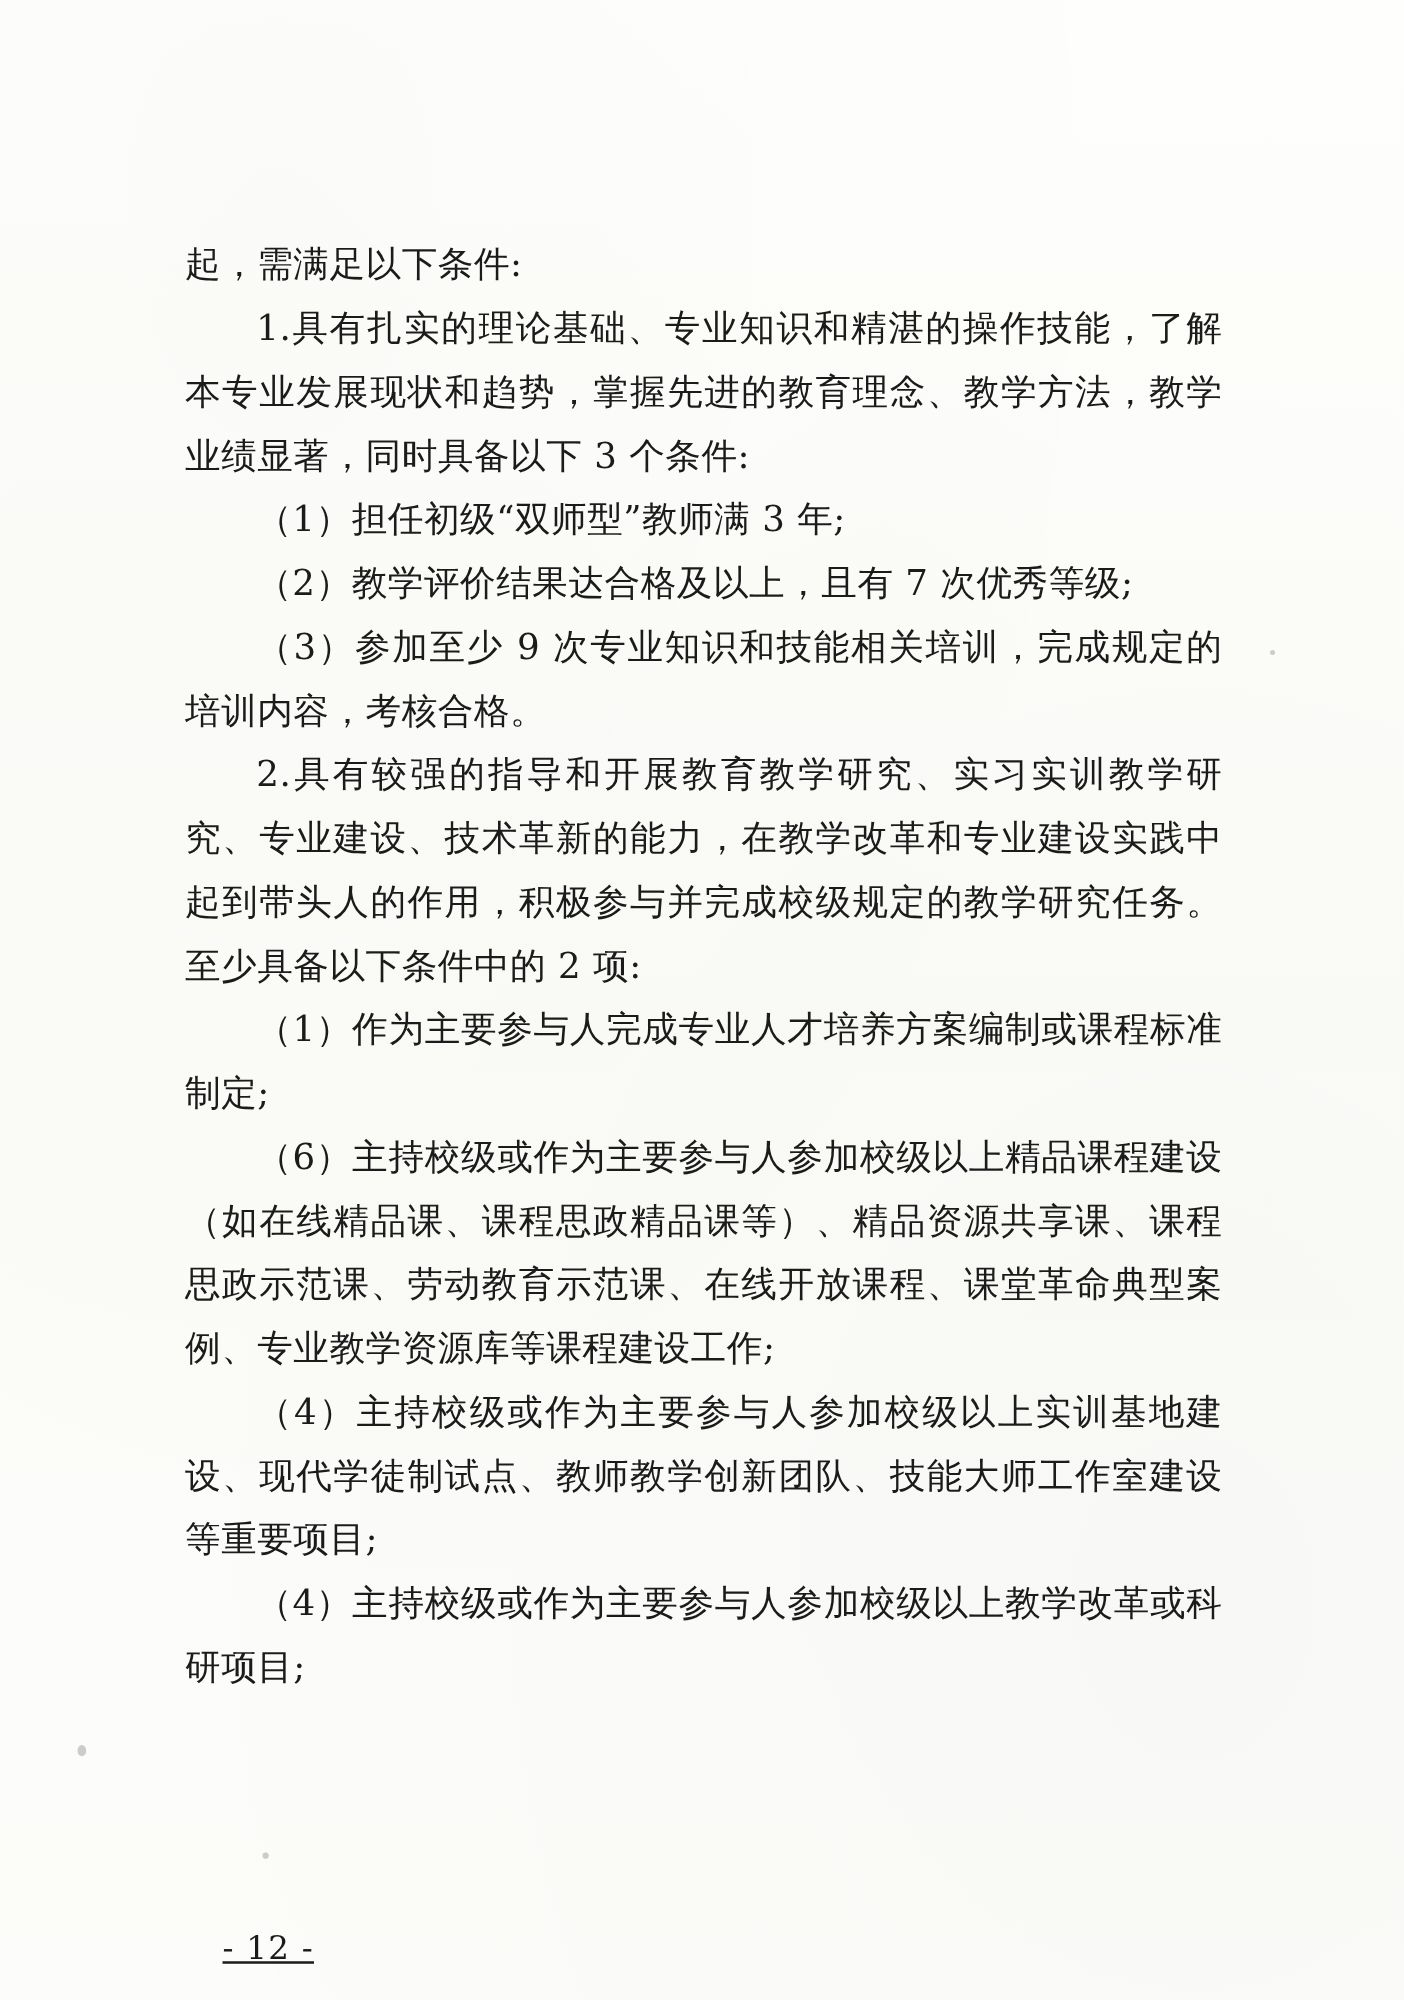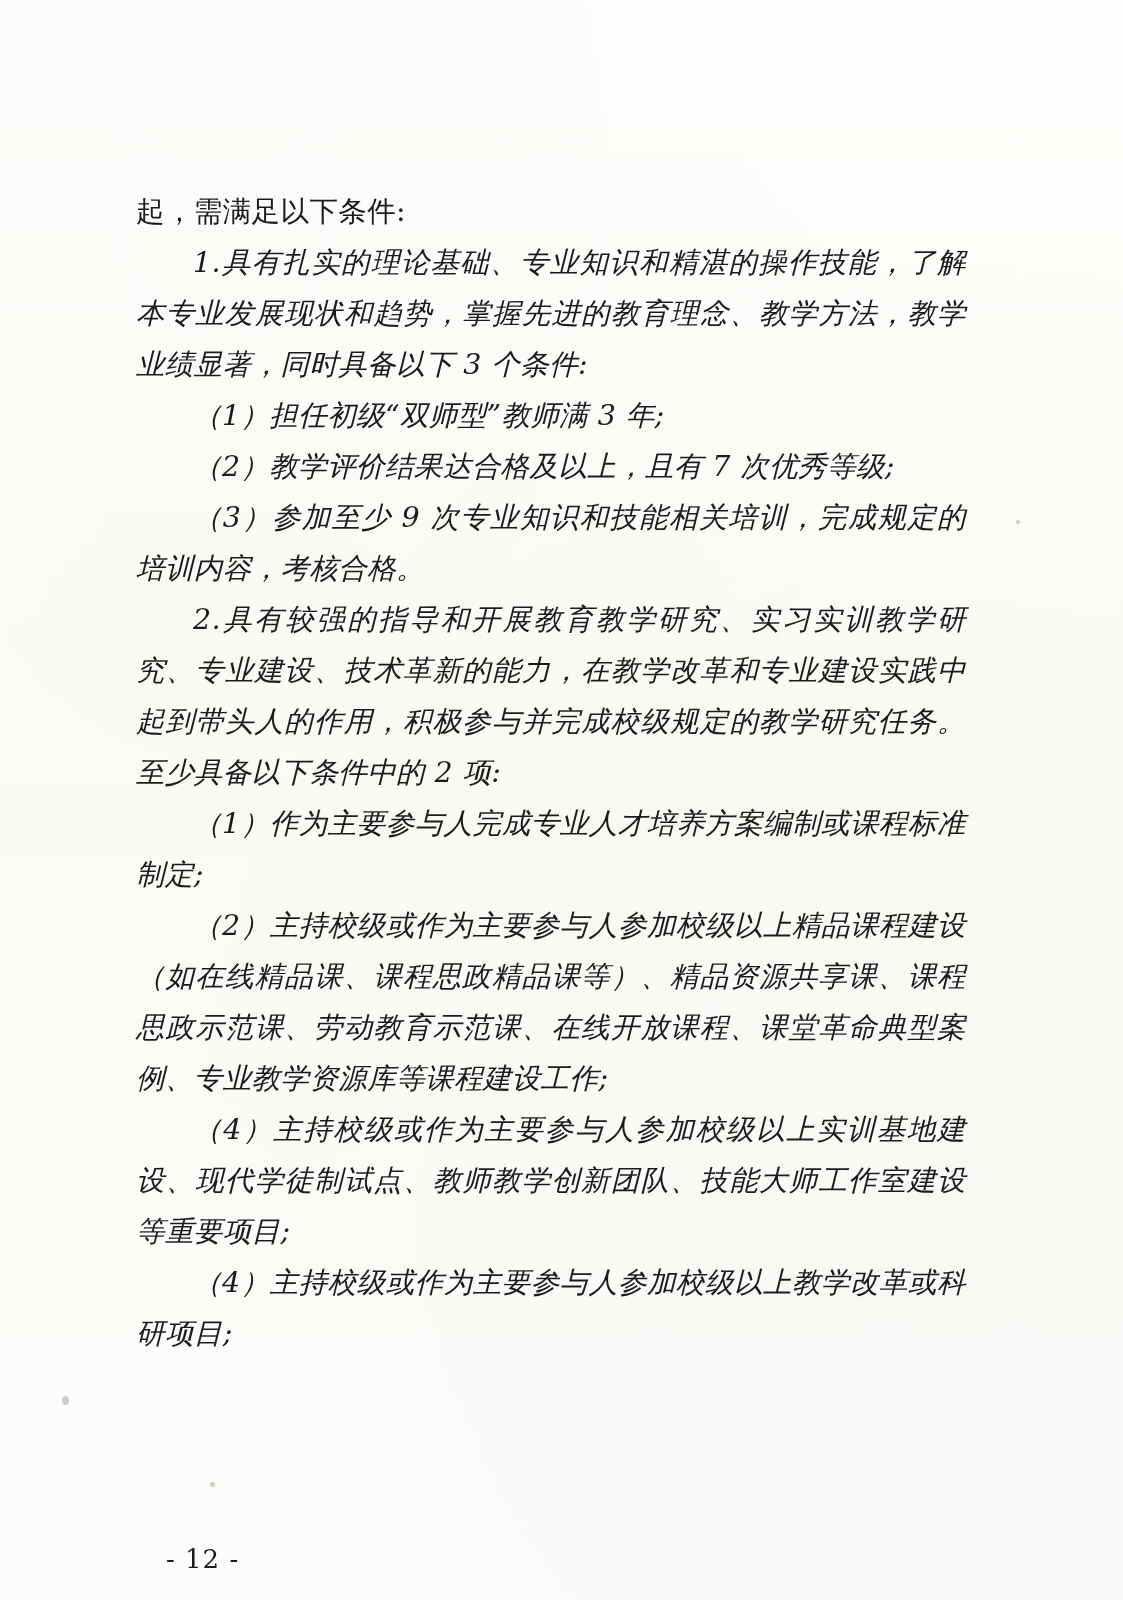--- a/index.html
+++ b/index.html
@@ -25,48 +25,48 @@
     position: absolute;
     inset: 0;
     background:
       radial-gradient(ellipse at 20% 10%, rgba(0,0,0,0.012), rgba(0,0,0,0) 60%),
       radial-gradient(ellipse at 85% 80%, rgba(0,0,0,0.015), rgba(0,0,0,0) 65%),
       linear-gradient(180deg, #fefefc 0%, #fbfbf8 50%, #fcfcfa 100%);
     pointer-events: none;
   }
   .content {
     position: absolute;
-    left: 136px;
+    left: 148px;
     top: 186px;
     width: 830px;
   }
   .para {
     font-size: 28.5px;
     line-height: 51px;
     color: #1b1b1b;
     letter-spacing: 0.4px;
     text-align: justify;
     text-justify: inter-ideograph;
     margin: 0;
     text-indent: 0;
   }
   .para.indent {
     text-indent: 57px;
-    font-style: italic;
   }
   .page-number {
     position: absolute;
     left: 0;
     top: 1358px;
     width: 830px;
     font-size: 26px;
     color: #1b1b1b;
     letter-spacing: 1px;
     padding-left: 30px;
     box-sizing: border-box;
+    text-decoration: underline;
   }
   .speck {
     position: absolute;
     background: rgba(120,115,110,0.35);
     border-radius: 50%;
     pointer-events: none;
   }
 </style>
 </head>
 <body>
@@ -79,19 +79,19 @@
 
   <div class="content">
 
     <p class="para">起，需满足以下条件:</p>
     <p class="para indent">1.具有扎实的理论基础、专业知识和精湛的操作技能，了解本专业发展现状和趋势，掌握先进的教育理念、教学方法，教学业绩显著，同时具备以下 3 个条件:</p>
     <p class="para indent">（1）担任初级“双师型”教师满 3 年;</p>
     <p class="para indent">（2）教学评价结果达合格及以上，且有 7 次优秀等级;</p>
     <p class="para indent">（3）参加至少 9 次专业知识和技能相关培训，完成规定的培训内容，考核合格。</p>
     <p class="para indent">2.具有较强的指导和开展教育教学研究、实习实训教学研究、专业建设、技术革新的能力，在教学改革和专业建设实践中起到带头人的作用，积极参与并完成校级规定的教学研究任务。至少具备以下条件中的 2 项:</p>
     <p class="para indent">（1）作为主要参与人完成专业人才培养方案编制或课程标准制定;</p>
-    <p class="para indent">（2）主持校级或作为主要参与人参加校级以上精品课程建设（如在线精品课、课程思政精品课等）、精品资源共享课、课程思政示范课、劳动教育示范课、在线开放课程、课堂革命典型案例、专业教学资源库等课程建设工作;</p>
+    <p class="para indent">（6）主持校级或作为主要参与人参加校级以上精品课程建设（如在线精品课、课程思政精品课等）、精品资源共享课、课程思政示范课、劳动教育示范课、在线开放课程、课堂革命典型案例、专业教学资源库等课程建设工作;</p>
     <p class="para indent">（4）主持校级或作为主要参与人参加校级以上实训基地建设、现代学徒制试点、教师教学创新团队、技能大师工作室建设等重要项目;</p>
     <p class="para indent">（4）主持校级或作为主要参与人参加校级以上教学改革或科研项目;</p>
 
     <div class="page-number">- 12 -</div>
   </div>
 </div>
 
 </body></html>

